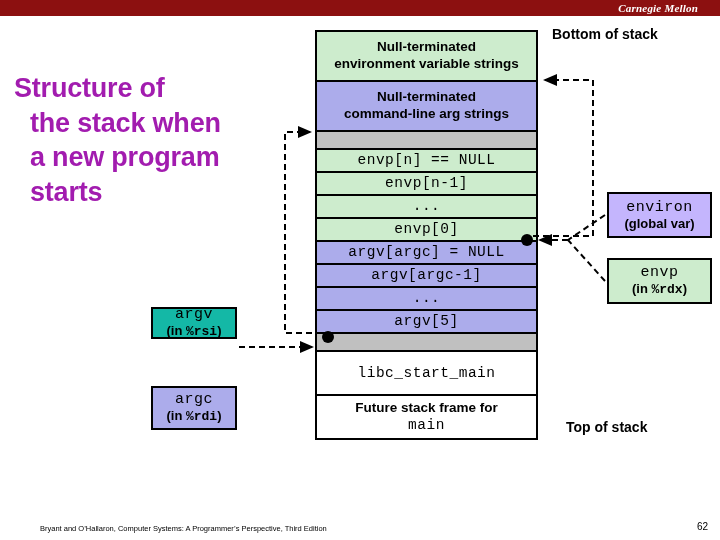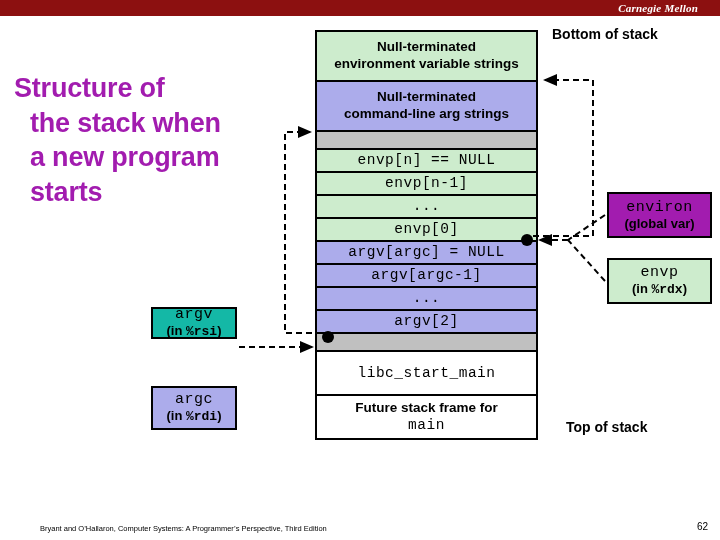--- a/index.html
+++ b/index.html
@@ -63,21 +63,21 @@
   
   .callout{
     position:absolute;box-sizing:border-box;
     border:2px solid #000;
     display:flex;flex-direction:column;align-items:center;justify-content:center;
     text-align:center;
   }
   .callout .m{font-family:"Liberation Mono", monospace;font-size:15px;line-height:1.15;letter-spacing:.5px;}
   .callout .s{font-family:"Liberation Sans", sans-serif;font-weight:bold;font-size:13px;line-height:1.2;}
   .callout .s .mm{font-family:"Liberation Mono", monospace;font-weight:bold;font-size:13px;}
-  #cb-environ{left:607px;top:192px;width:105px;height:46px;background:#a21caf;}
+  #cb-environ{left:607px;top:192px;width:105px;height:46px;background:#c4b5fd;}
   #cb-envp{left:607px;top:258px;width:105px;height:46px;background:#cdeccd;}
   #cb-argv{left:151px;top:307px;width:86px;height:32px;background:#14b8a6;}
   #cb-argc{left:151px;top:386px;width:86px;height:44px;background:#acaceb;}
   
   #wires{position:absolute;left:0;top:0;width:720px;height:540px;pointer-events:none;}
   
   #footer{
     position:absolute;left:8px;top:524px;
     font-size:7.5px;color:#000;white-space:nowrap;padding-left:32px;
   }
@@ -138,21 +138,21 @@
 
   <div class="row purple h23 mono">
     <span>argv[argc-1]</span>
   </div>
 
   <div class="row purple h23 mono">
     <span>...</span>
   </div>
 
   <div class="row purple h23 mono">
-    <span>argv[2]</span>
+    <span>argv[5]</span>
   </div>
 
   <div class="row gray h18 sans">
     <span></span>
   </div>
 
   <div class="row white h44 sans">
     <span class="mono" style="font-weight:normal">libc_start_main</span>
   </div>
 

